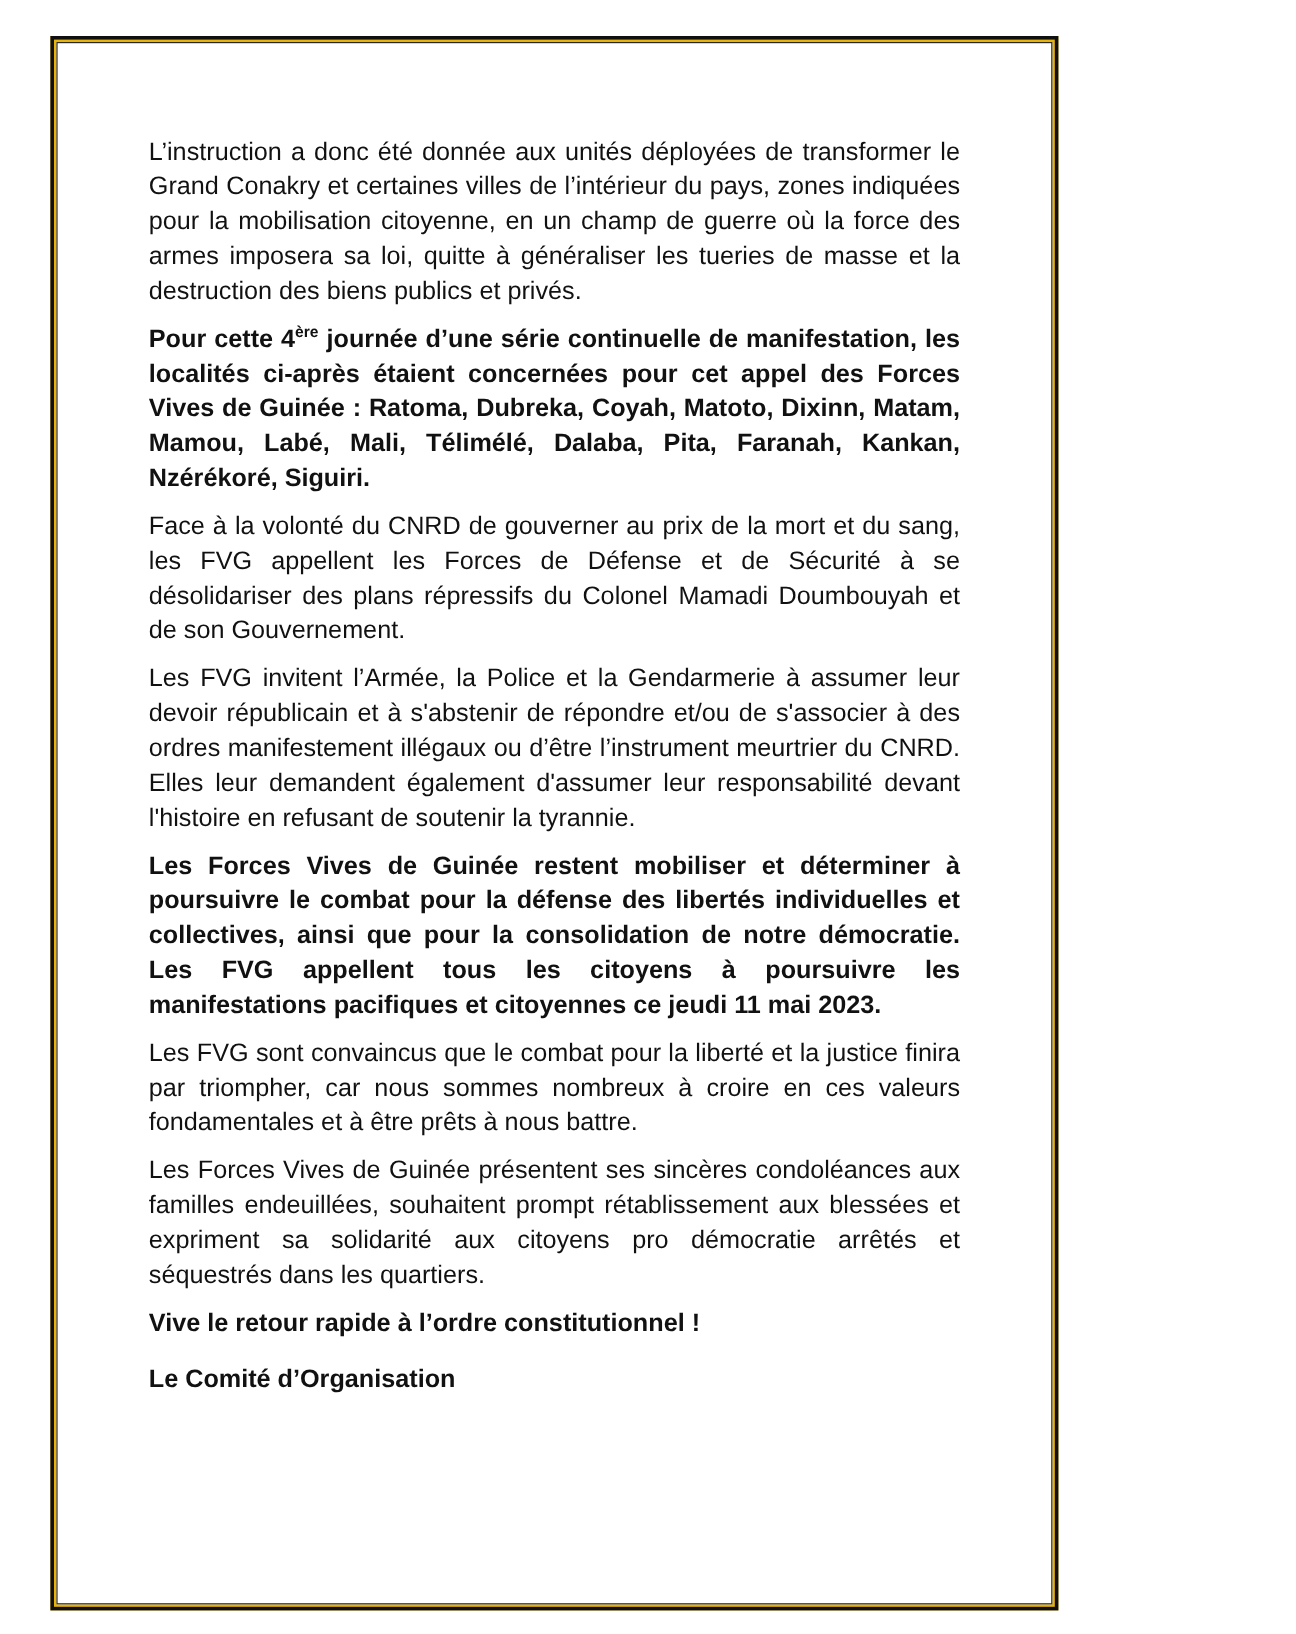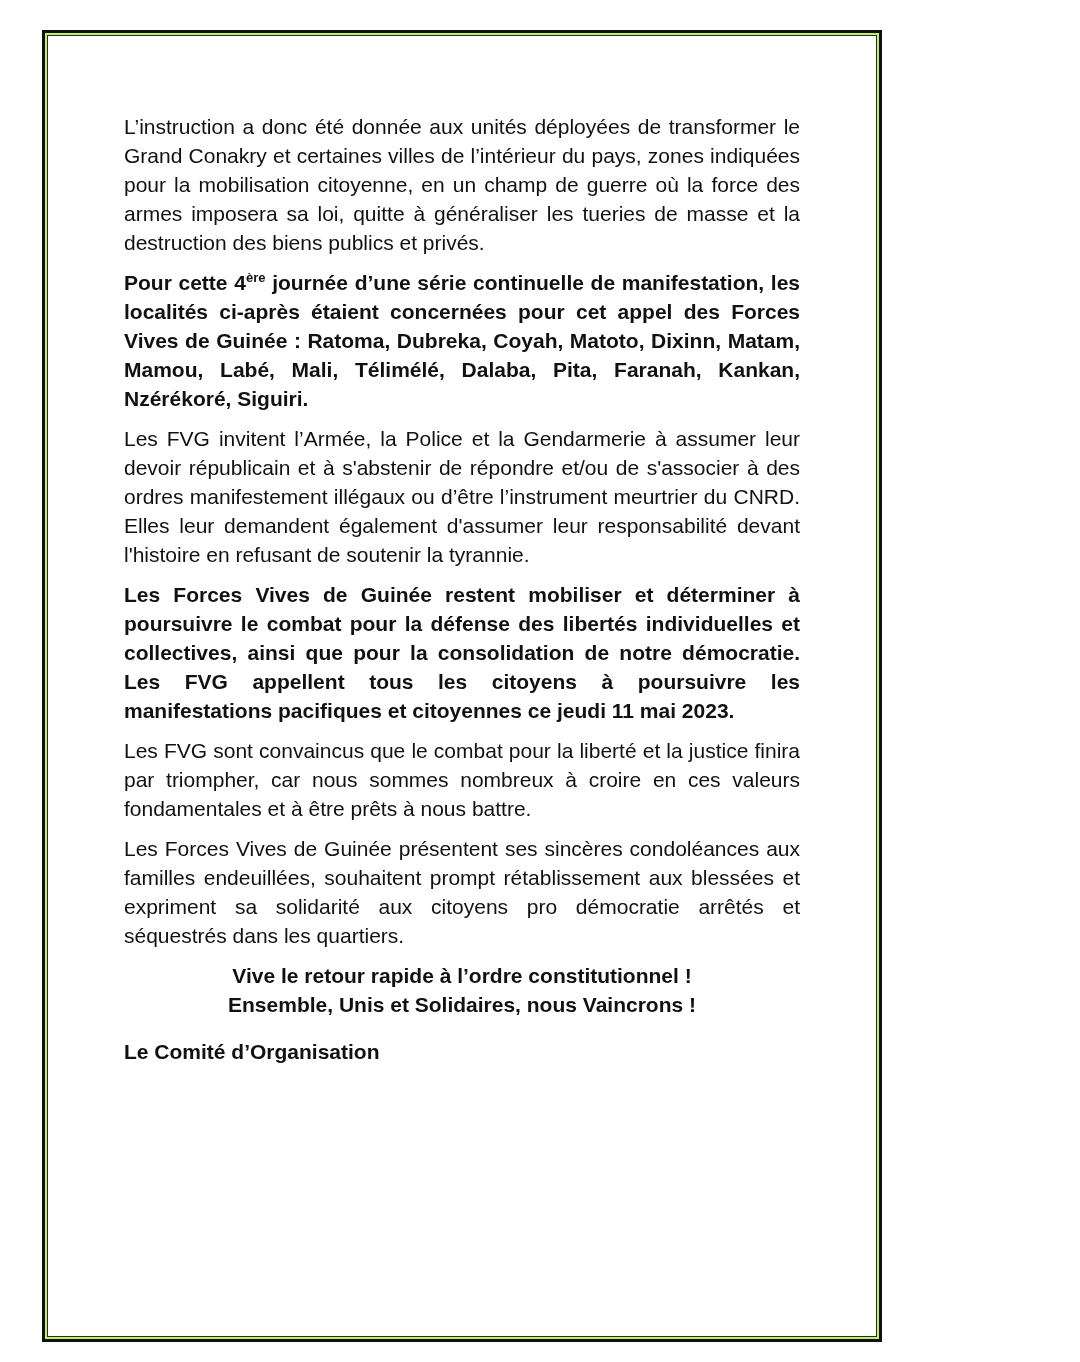--- a/index.html
+++ b/index.html
@@ -10,21 +10,21 @@
     font-family: "Liberation Sans", sans-serif;
   }
   .page-frame-outer {
     position: absolute;
     left: 42px;
     top: 30px;
     width: 840px;
     height: 1312px;
     border: 3px solid #101010;
     padding: 2px;
-    background: #bef264;
+    background: #eab308;
   }
   .page-frame-inner {
     width: 100%;
     height: 100%;
     border: 1px solid #2a2a2a;
     background: #ffffff;
   }
   .doc-content {
     padding: 76px 76px 0 76px;
     color: #111111;
@@ -36,52 +36,52 @@
     margin-bottom: 11px;
   }
   .bold { font-weight: bold; }
   .para sup {
     font-size: 0.62em;
     vertical-align: super;
     line-height: 0;
   }
   .closing {
     font-weight: bold;
-    text-align: center;
+    text-align: left;
     margin-bottom: 18px;
   }
   .signature {
     font-weight: bold;
     text-align: left;
     margin-top: 16px;
   }
 </style>
 </head>
 <body>
 
 <div class="page-frame-outer">
   <div class="page-frame-inner">
     <div class="doc-content">
 
       <p class="para">L’instruction a donc été donnée aux unités déployées de transformer le Grand Conakry et certaines villes de l’intérieur du pays, zones indiquées pour la mobilisation citoyenne, en un champ de guerre où la force des armes imposera sa loi, quitte à généraliser les tueries de masse et la destruction des biens publics et privés.</p>
 
       <p class="para bold"><span>Pour cette 4</span><sup>ère</sup><span> journée d’une série continuelle de manifestation, les localités ci-après étaient concernées pour cet appel des Forces Vives de Guinée : Ratoma, Dubreka, Coyah, Matoto, Dixinn, Matam, Mamou, Labé, Mali, Télimélé, Dalaba, Pita, Faranah, Kankan, Nzérékoré, Siguiri.</span></p>
 
+      <p class="para">Face à la volonté du CNRD de gouverner au prix de la mort et du sang, les FVG appellent les Forces de Défense et de Sécurité à se désolidariser des plans répressifs du Colonel Mamadi Doumbouyah et de son Gouvernement.</p>
 
       <p class="para">Les FVG invitent l’Armée, la Police et la Gendarmerie à assumer leur devoir républicain et à s'abstenir de répondre et/ou de s'associer à des ordres manifestement illégaux ou d’être l’instrument meurtrier du CNRD. Elles leur demandent également d'assumer leur responsabilité devant l'histoire en refusant de soutenir la tyrannie.</p>
 
       <p class="para bold">Les Forces Vives de Guinée restent mobiliser et déterminer à poursuivre le combat pour la défense des libertés individuelles et collectives, ainsi que pour la consolidation de notre démocratie. Les FVG appellent tous les citoyens à poursuivre les manifestations pacifiques et citoyennes ce jeudi 11 mai 2023.</p>
 
       <p class="para">Les FVG sont convaincus que le combat pour la liberté et la justice finira par triompher, car nous sommes nombreux à croire en ces valeurs fondamentales et à être prêts à nous battre.</p>
 
       <p class="para">Les Forces Vives de Guinée présentent ses sincères condoléances aux familles endeuillées, souhaitent prompt rétablissement aux blessées et expriment sa solidarité aux citoyens pro démocratie arrêtés et séquestrés dans les quartiers.</p>
 
       <div class="closing">
         <div>Vive le retour rapide à l’ordre constitutionnel !</div>
-        <div>Ensemble, Unis et Solidaires, nous Vaincrons !</div>
       </div>
 
       <div class="signature">
         <div>Le Comité d’Organisation</div>
       </div>
 
     </div>
   </div>
 </div>
 

